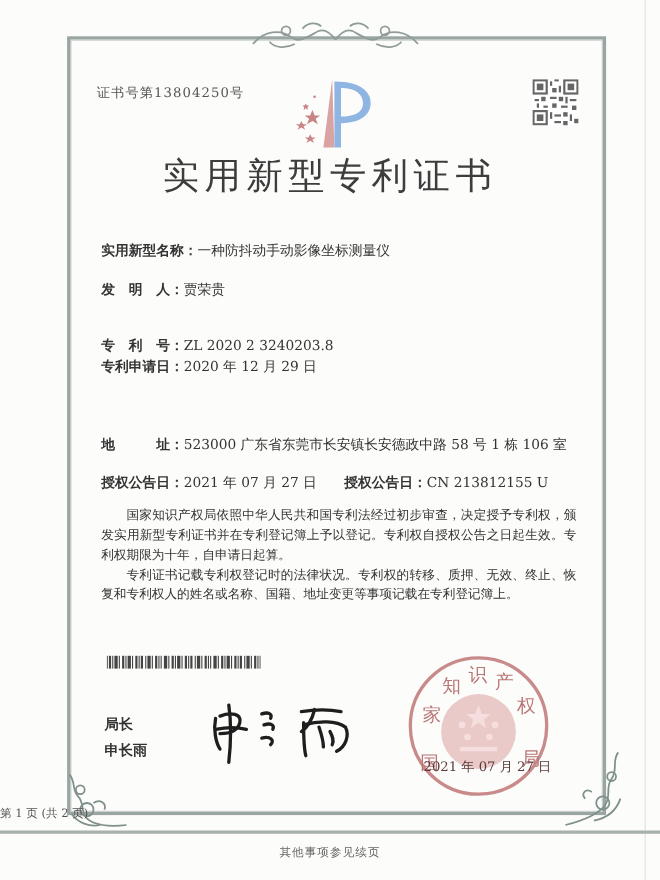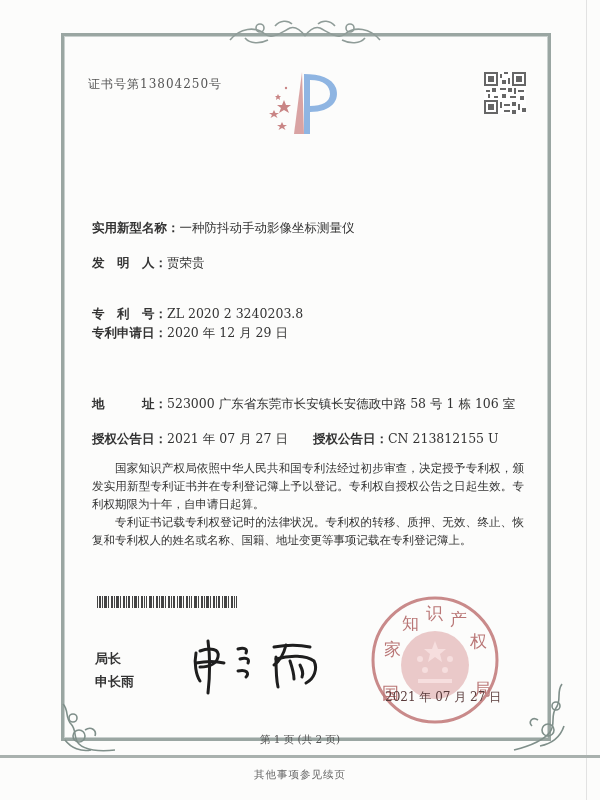--- a/index.html
+++ b/index.html
@@ -48,21 +48,21 @@
 
     .director { position: absolute; left: 95px; font-family: "DejaVu Sans", "Liberation Sans", sans-serif;
                 font-size: 13px; font-weight: bold; color: #333; }
     .dir-title { top: 650px; }
     .dir-name { top: 673px; }
     .signature { position: absolute; left: 190px; top: 635px; width: 135px; height: 60px; }
 
     .seal { position: absolute; left: 370px; top: 595px; width: 130px; height: 130px; }
     .seal-date { position: absolute; left: 385px; top: 689px; font-size: 12px; color: #5a3b3b; white-space: nowrap; }
 
-    .page-count { position: absolute; left: 0; width: 600px; top: 733px; text-align: center; font-size: 10.5px; color: #555; }
+    .page-count { position: absolute; left: 0; width: 600px; top: 733px; font-size: 10.5px; color: #555; }
     .rule { position: absolute; left: 0; width: 600px; top: 755px; height: 3px; background: #a9b1ae; }
     .footer-note { position: absolute; left: 0; width: 600px; top: 768px; text-align: center; font-size: 10.5px; color: #666; letter-spacing: 1px; }
     .right-edge { position: absolute; left: 586px; top: 0; width: 1px; height: 800px; background: #e2e2e2; }
   </style>
 </head>
 <body>
 
 <div class="page">
 
   <div class="right-edge"></div>
@@ -146,20 +146,21 @@
       <rect x="14" y="15" width="2" height="2"></rect>
         <rect x="17" y="16" width="1" height="3"></rect>
         <rect x="19" y="18" width="2" height="2"></rect>
       <rect x="10" y="19" width="3" height="1"></rect>
         <rect x="14" y="19" width="2" height="2"></rect>
         <rect x="2" y="11" width="1" height="2"></rect>
       <rect x="5" y="12" width="2" height="1"></rect>
     </g>
   </svg>
 
+  <h1 class="title">实用新型专利证书</h1>
 
   <div class="field f-name">
     <span class="lbl">实用新型名称：</span><span class="val">一种防抖动手动影像坐标测量仪</span>
   </div>
   <div class="field f-inventor">
     <span class="lbl">发　明　人：</span><span class="val">贾荣贵</span>
   </div>
   <div class="field f-patno">
     <span class="lbl">专　利　号：</span><span class="val">ZL 2020 2 3240203.8</span>
   </div>

